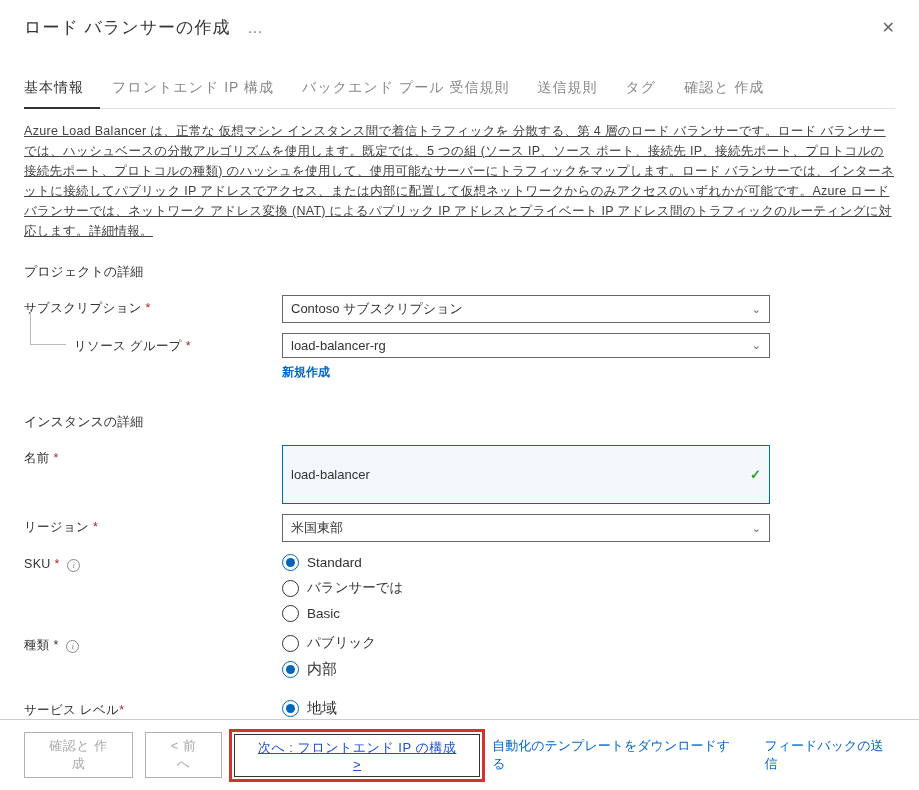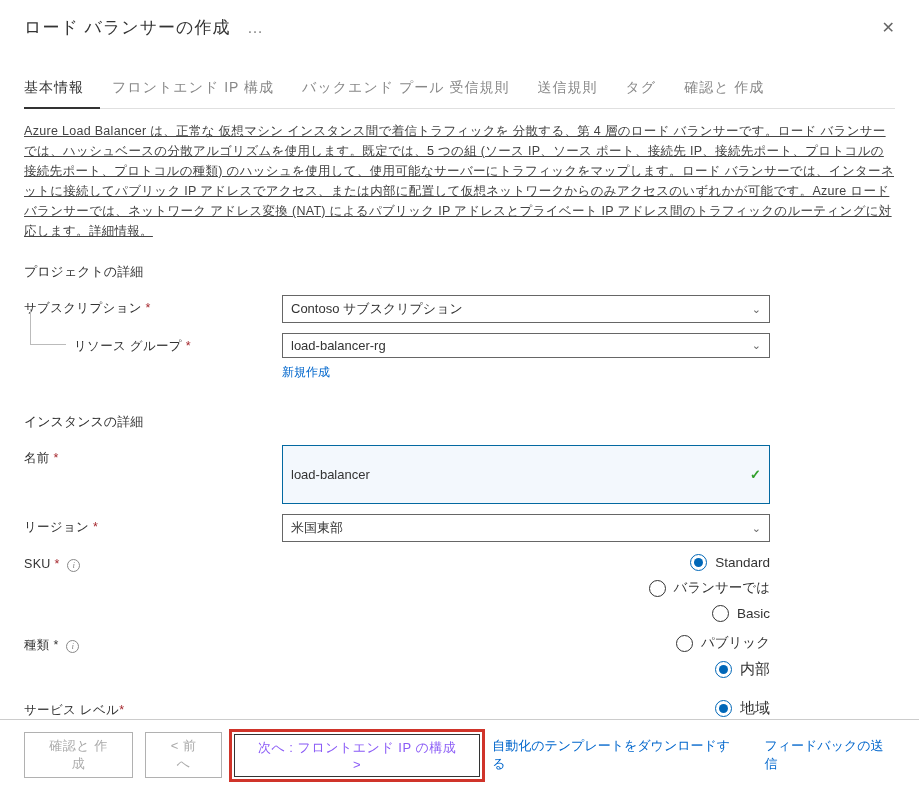--- a/index.html
+++ b/index.html
@@ -23,36 +23,36 @@
     .indent-line { position: absolute; left: 6px; top: -24px; width: 36px; height: 36px; border-left: 1px solid #bbb; border-bottom: 1px solid #bbb; }
     .form-control-wrap { width: 488px; }
     .req { color: #a4262c; }
 
     .select { width: 100%; display: flex; justify-content: space-between; align-items: center; border: 1px solid #666; padding: 4px 8px; font-size: 13px; background: #fff; cursor: pointer; text-align: center; }
     .select .chevron { color: #666; font-size: 11px; }
 
     .input { width: 100%; display: flex; justify-content: space-between; align-items: center; border: 1px solid #0369a1; padding: 21px 8px; font-size: 13px; background: #f3f8fd; }
     .input .check { color: #31a02c; font-weight: bold; }
 
-    .link-small { color: #0066cc; font-size: 12px; cursor: pointer; }
-
-    .radio-group { display: flex; flex-direction: column; gap: 8px; padding-top: 2px; align-items: flex-end; }
+    .link-small { color: #0066cc; font-size: 12px; cursor: pointer; font-weight: bold; }
+
+    .radio-group { display: flex; flex-direction: column; gap: 8px; padding-top: 2px; }
     .radio-item { display: flex; align-items: center; gap: 8px; font-size: 13.5px; cursor: pointer; }
     .radio-item.big { font-size: 15px; }
     .radio-item.disabled { color: #aaa; cursor: not-allowed; margin-top: 39px; }
     .radio-circle { width: 17px; height: 17px; border: 1px solid #333; border-radius: 50%; display: flex; align-items: center; justify-content: center; flex-shrink: 0; }
     .radio-item.disabled .radio-circle { border-color: #aaa; }
     .radio-circle.checked::after { content: ""; width: 9px; height: 9px; background: #0067b8; border-radius: 50%; }
     .radio-circle.checked { border-color: #0067b8; }
 
     .info-icon { display: inline-flex; align-items: center; justify-content: center; width: 13px; height: 13px; border: 1px solid #888; border-radius: 50%; font-size: 9px; color: #888; margin-left: 4px; font-style: italic; font-family: serif; }
 
     .footer { position: absolute; bottom: 0; left: 0; right: 0; border-top: 1px solid #ccc; padding: 12px 24px; display: flex; align-items: center; gap: 12px; background: #fff; }
     .btn { padding: 4px 18px; font-size: 13px; border: 1px solid #b1b1b1; background: #fff; color: #aaa; cursor: pointer; letter-spacing: 0.5px; }
-    .btn.next { color: #8b5cf6; border: 1px solid #333; outline: 3px solid #d0342a; outline-offset: 2px; }
+    .btn.next { color: #1d4ed8; border: 1px solid #333; outline: 3px solid #d0342a; outline-offset: 2px; text-decoration: underline; }
     .footer-link { color: #0066cc; font-size: 13px; cursor: pointer; }
     .spacer { flex: 1; }
 
     .section-gap { height: 22px; }
   </style>
 </head>
 <body>
 
 <div class="header">
   <div>

